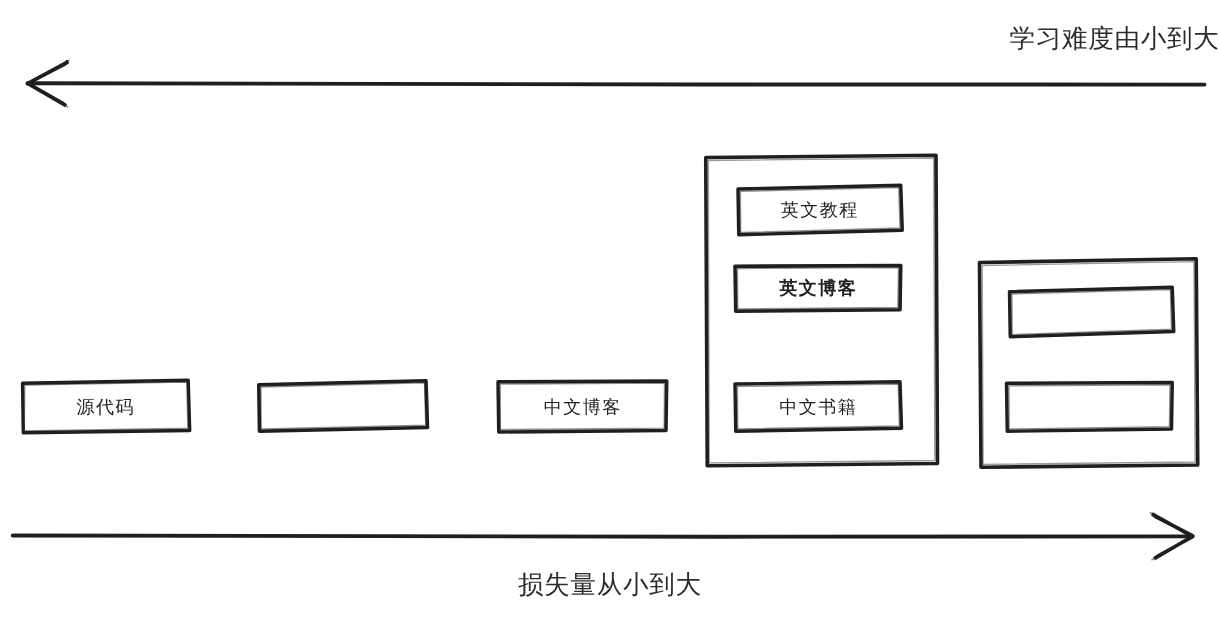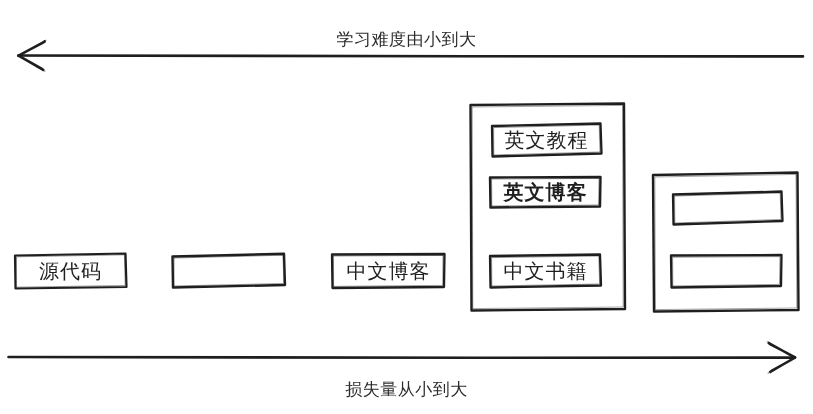--- a/index.html
+++ b/index.html
@@ -22,35 +22,35 @@
   }
   .axis-label {
     position: absolute;
     font-size: 17px;
     color: #2b2b2b;
     white-space: nowrap;
     letter-spacing: 0.5px;
   }
   #top-label {
     left: 0; right: 0;
-    top: 28px;
-    text-align: center;
+    top: 14px;
+    text-align: right;
   }
   #bottom-label {
     left: 0; right: 0;
     top: 378px;
     text-align: center;
   }
   .node {
     position: absolute;
     box-sizing: border-box;
     display: flex;
     align-items: center;
     justify-content: center;
-    font-size: 20px;
+    font-size: 12px;
     color: #1f1f1f;
     background: #ffffff;
     letter-spacing: 1px;
     white-space: nowrap;
   }
   .group {
     position: absolute;
     box-sizing: border-box;
     background: #ffffff;
   }

